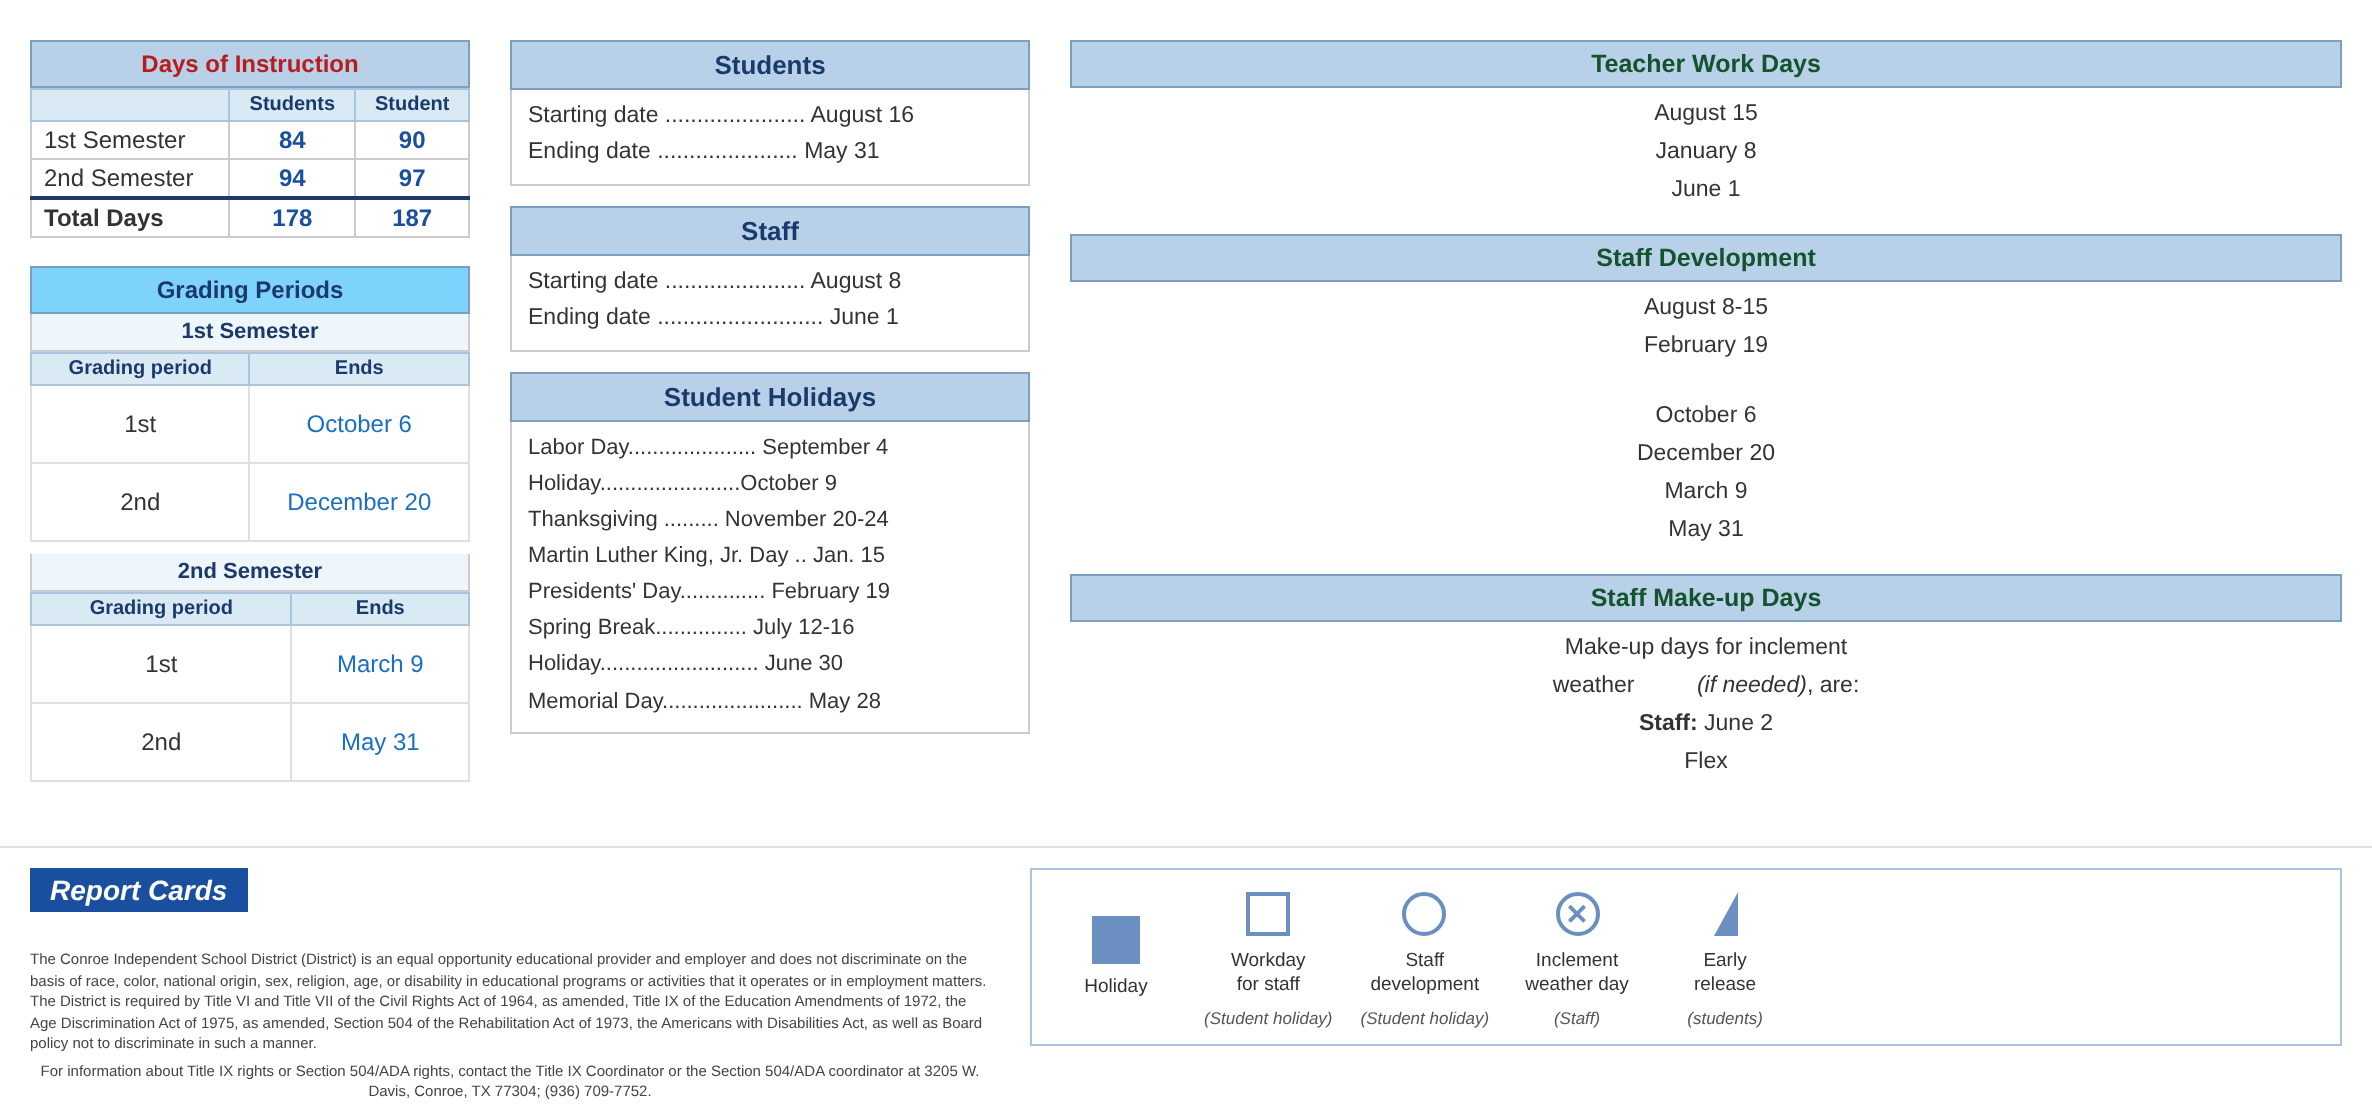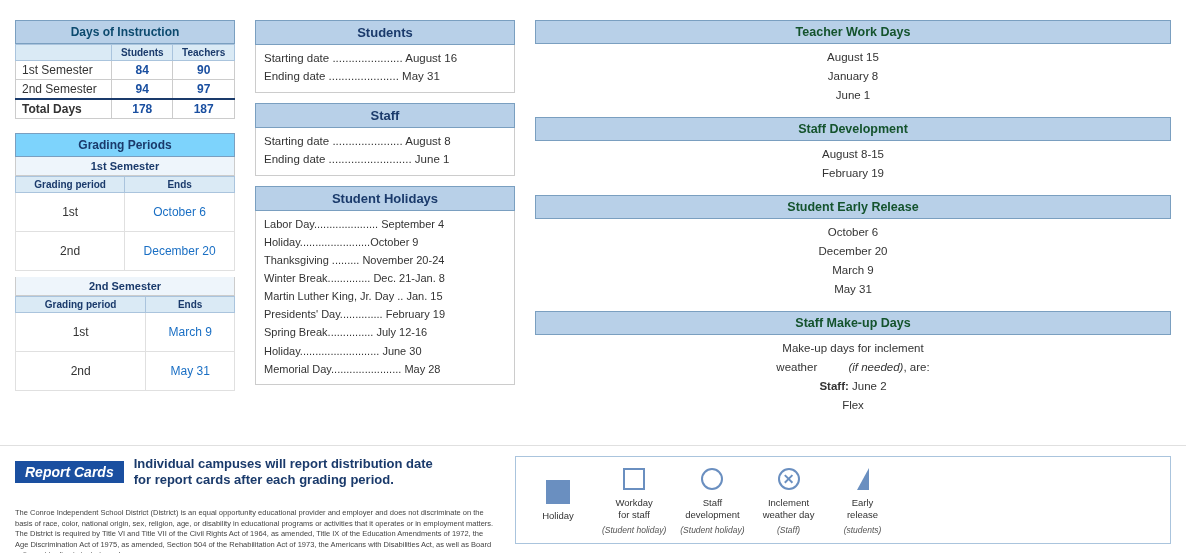--- a/index.html
+++ b/index.html
@@ -23,21 +23,21 @@
       width: 220px;
       flex-shrink: 0;
     }
 
     .section-box {
       margin-bottom: 14px;
     }
 
     .section-header {
       background: #b8d0e8;
-      color: #0c4a6e;
+      color: #b91c1c;
       font-weight: bold;
       font-size: 12px;
       text-align: center;
       padding: 4px 8px;
       border: 1px solid #7a9fc0;
     }
 
     .days-table {
       width: 100%;
       border-collapse: collapse;
@@ -315,21 +315,21 @@
 
   <div class="left-col">
 
     <div class="section-box">
       <div class="section-header">Days of Instruction</div>
       <table class="days-table">
         <thead>
           <tr>
             <th></th>
             <th>Students</th>
-            <th>Teachers</th>
+            <th>Student</th>
           </tr>
         </thead>
         <tbody id="days-tbody">
         <tr>
               <td>1st Semester</td>
               <td class="blue-val">84</td>
               <td class="blue-val">90</td>
             </tr>
             <tr>
               <td>2nd Semester</td>
@@ -401,21 +401,20 @@
     <div class="mid-section-body">
       <p>Starting date ...................... August 8</p>
       <p>Ending date .......................... June 1</p>
     </div>
 
     <div class="mid-section-header">Student Holidays</div>
     <div class="mid-section-body holiday-list" id="holidays-list">
     <p>Labor Day..................... September 4</p>
         <p>Holiday.......................October 9</p>
         <p>Thanksgiving ......... November 20-24</p>
-        <p>Winter Break.............. Dec. 21-Jan. 8</p>
         <p>Martin Luther King, Jr. Day .. Jan. 15</p>
         <p>Presidents' Day.............. February 19</p>
         <p>Spring Break............... July 12-16</p>
         <p>Holiday.......................... June 30</p>
         <p>Memorial Day....................... May 28</p>
       </div>
 
   </div>
 
   <div class="right-col">
@@ -431,21 +430,20 @@
 
     <div class="right-section">
       <div class="right-header">Staff Development</div>
       <div class="right-body" id="staff-dev-body">
           <p>August 8-15</p>
           <p>February 19</p>
         </div>
     </div>
 
     <div class="right-section">
-      <div class="right-header">Student Early Release</div>
       <div class="right-body" id="student-early-release-body">
           <p>October 6</p>
           <p>December 20</p>
           <p>March 9</p>
           <p>May 31</p>
         </div>
     </div>
 
     <div class="right-section">
       <div class="right-header">Staff Make-up Days</div>
@@ -461,23 +459,20 @@
     </div>
 
   </div>
 </div>
 
 <div class="bottom-section">
 
   <div class="report-cards-box">
     <div class="report-cards-header">
       <div class="report-cards-title">Report Cards</div>
-      <div class="report-cards-desc">
-        Individual campuses will report distribution date<br>for report cards after each grading period.
-      </div>
     </div>
     <div class="fine-print">The Conroe Independent School District (District) is an equal opportunity educational provider and employer and does not discriminate on the basis of race, color, national origin, sex, religion, age, or disability in educational programs or activities that it operates or in employment matters. The District is required by Title VI and Title VII of the Civil Rights Act of 1964, as amended, Title IX of the Education Amendments of 1972, the Age Discrimination Act of 1975, as amended, Section 504 of the Rehabilitation Act of 1973, the Americans with Disabilities Act, as well as Board policy not to discriminate in such a manner.</div>
     <div class="fine-print" style="text-align:center; margin-top:3px;">For information about Title IX rights or Section 504/ADA rights, contact the Title IX Coordinator or the Section 504/ADA coordinator at 3205 W. Davis, Conroe, TX 77304; (936) 709-7752.</div>
   </div>
 
   <div class="legend-box">
     <div class="legend-item">
       <div class="legend-icon">
         <div class="shape-square-filled"></div>
       </div>

